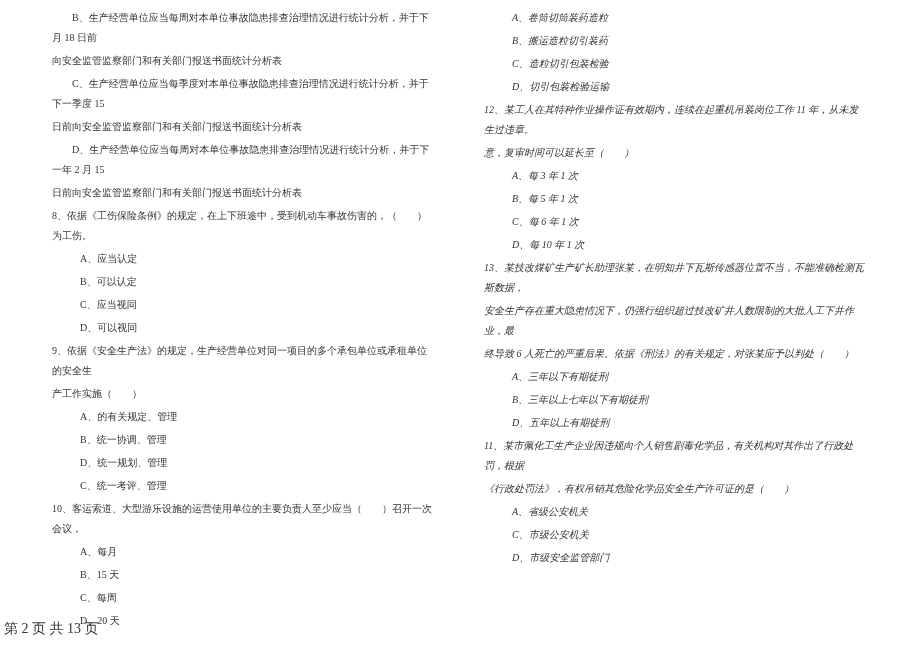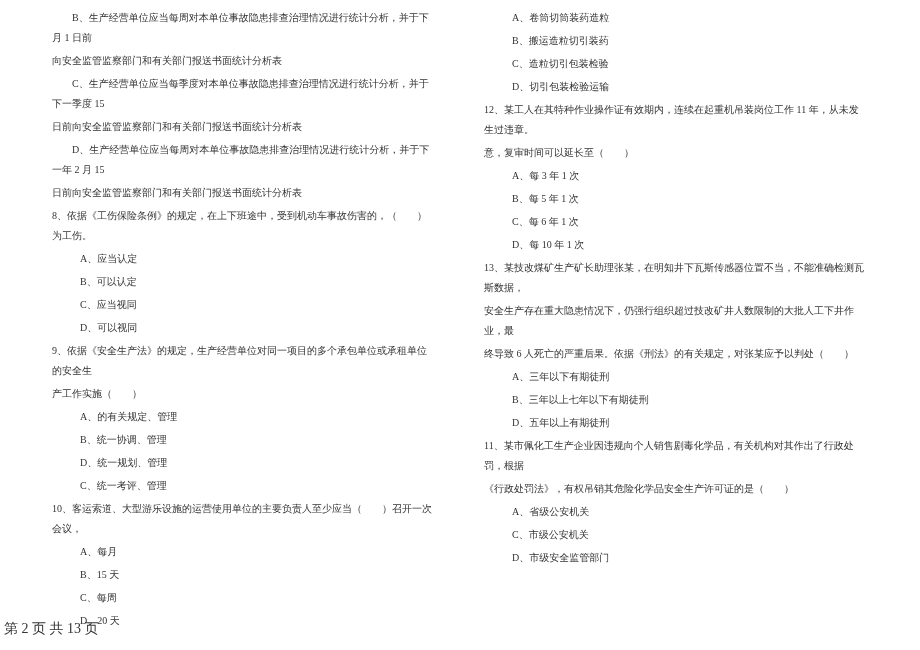--- a/index.html
+++ b/index.html
@@ -26,20 +26,21 @@
     .column {
       flex: 1;
       padding: 0 12px;
       line-height: 2.0;
     }
     .col-left {
       padding-right: 24px;
     }
     .col-right {
       padding-left: 24px;
+      font-style: italic;
     }
     .line {
       margin-bottom: 3px;
     }
     .option {
       padding-left: 28px;
       margin-bottom: 3px;
     }
     .indent-1 {
       text-indent: 20px;
@@ -52,21 +53,21 @@
       text-align: left;
       font-size: 14px;
       color: #333;
     }
   </style>
 </head>
 <body>
 
 <div class="page-container">
   <div class="column col-left">
-    <div class="line indent-1">B、生产经营单位应当每周对本单位事故隐患排查治理情况进行统计分析，并于下月 1 日前</div>
+    <div class="line indent-1">B、生产经营单位应当每周对本单位事故隐患排查治理情况进行统计分析，并于下月 18 日前</div>
     <div class="line">向安全监管监察部门和有关部门报送书面统计分析表</div>
     <div class="line indent-1">C、生产经营单位应当每季度对本单位事故隐患排查治理情况进行统计分析，并于下一季度 15</div>
     <div class="line">日前向安全监管监察部门和有关部门报送书面统计分析表</div>
     <div class="line indent-1">D、生产经营单位应当每周对本单位事故隐患排查治理情况进行统计分析，并于下一年 2 月 15</div>
     <div class="line">日前向安全监管监察部门和有关部门报送书面统计分析表</div>
 
     <div class="line">8、依据《工伤保险条例》的规定，在上下班途中，受到机动车事故伤害的，（　　）为工伤。</div>
     <div class="option">A、应当认定</div>
     <div class="option">B、可以认定</div>
     <div class="option">C、应当视同</div>

